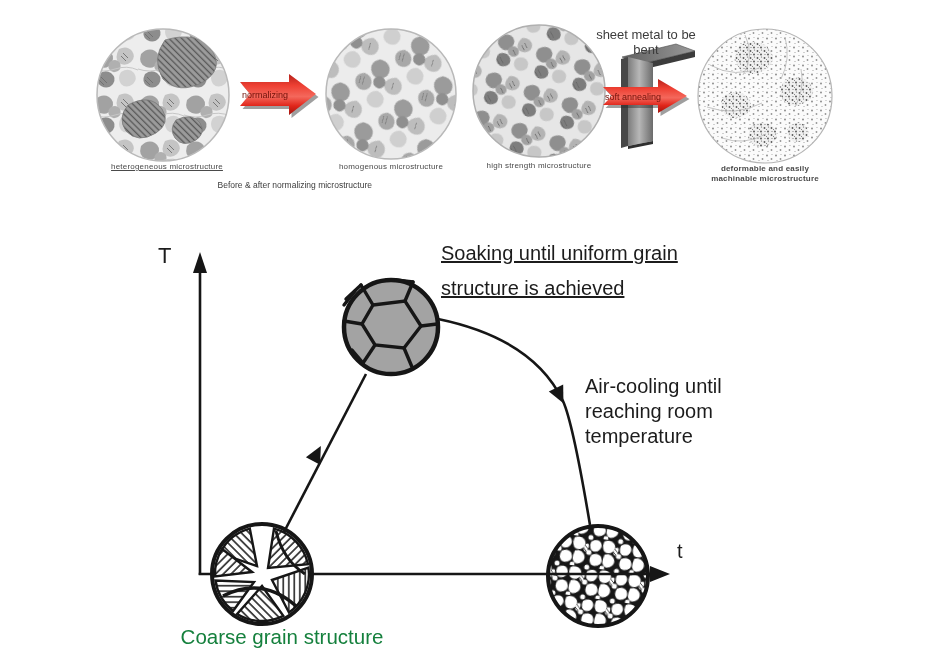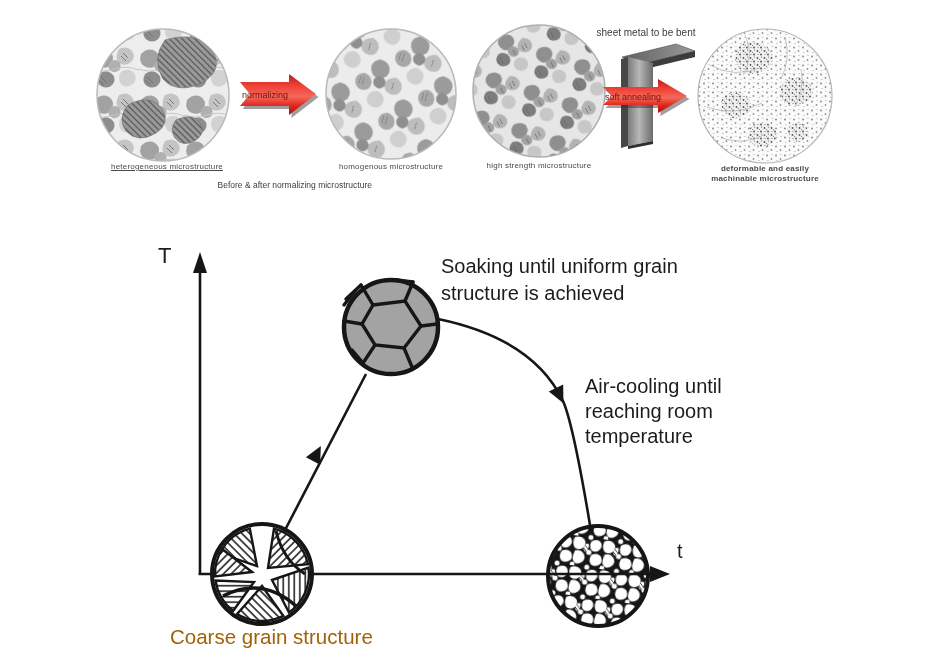--- a/index.html
+++ b/index.html
@@ -1,24 +1,24 @@
 <!DOCTYPE html>
 <html><head>
 <meta charset="utf-8">
 <style>
   html,body{margin:0;padding:0;background:#ffffff;}
   .stage{position:relative;width:926px;height:664px;background:#ffffff;overflow:hidden;
          font-family:"Liberation Sans",sans-serif;color:#1c1c1c;}
   .abs{position:absolute;}
   .microlabel{font-size:8px;color:#4a4a4a;text-align:center;line-height:9.5px;white-space:pre-line;letter-spacing:0.2px;}
   .caption{font-size:8.5px;color:#3c3c3c;text-align:right;}
-  .sheetlabel{font-size:10px;color:#3c3c3c;text-align:center;}
+  .sheetlabel{font-size:13px;color:#3c3c3c;text-align:center;}
   .anno{font-size:20px;line-height:26px;color:#1c1c1c;white-space:pre-line;}
   .axis-label{font-size:22px;color:#1c1c1c;}
-  .grain-label{font-size:20.5px;color:#a16207;text-align:left;}
+  .grain-label{font-size:20.5px;color:#15803d;text-align:center;}
   svg{display:block;}
 </style>
 </head>
 <body>
 
 <div class="stage">
 
   <svg class="abs" style="left:0;top:0;" width="926" height="230" viewBox="0 0 926 230">
     <defs>
 
@@ -242,21 +242,21 @@
 
     <g>
       <path d="M438,319 C496,331 542,357 563,401 C572,421 584,489 590,525" fill="none" stroke="#161616" stroke-width="2.6"></path>
       <polygon points="0,-8 17,0 0,8" fill="#161616" transform="translate(556,388) rotate(64)"></polygon>
     </g>
   </svg>
 
   <div class="abs axis-label" style="left:158px;top:243px;">T</div>
   <div class="abs axis-label" style="left:677px;top:540px;font-size:20px;">t</div>
 
-  <div class="abs anno" style="left:441px;top:253px;width:280px;line-height:27px;">Soaking until uniform grain
+  <div class="abs anno" style="left:441px;top:236px;width:280px;line-height:35px;text-decoration:underline;">Soaking until uniform grain
 structure is achieved</div>
   <div class="abs anno" style="left:585px;top:374px;width:180px;line-height:25px;">Air-cooling until
 reaching room
 temperature</div>
 
   <div class="abs grain-label" style="left:170px;top:625px;width:224px;">Coarse grain structure</div>
 
 </div>
 
 </body></html>

